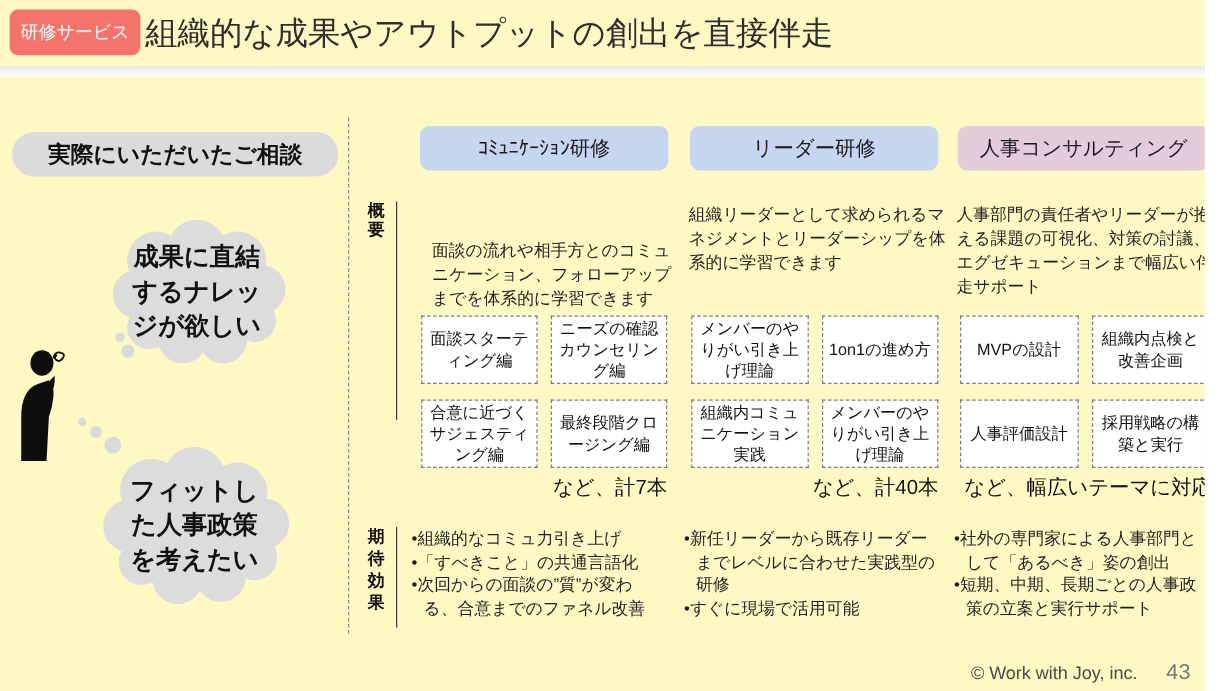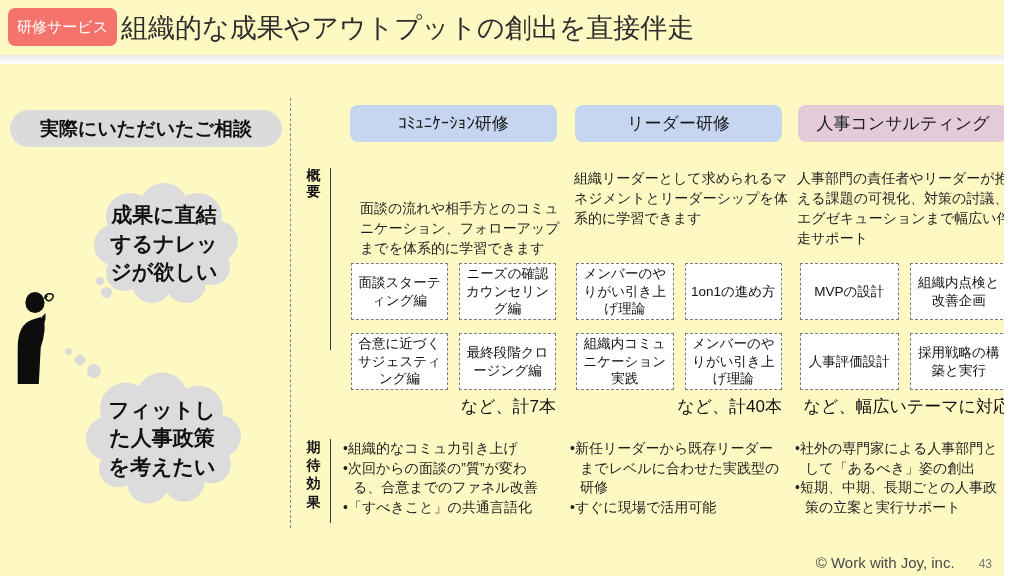--- a/index.html
+++ b/index.html
@@ -98,21 +98,21 @@
              margin:0; padding:0; list-style:none; }
   .ef-0 { left:343px; width:212px; }
   .ef-1 { left:570px; width:216px; }
   .ef-2 { left:795px; width:212px; }
   .effects li { padding-left:10px; text-indent:-10px; }
   .effects li::before { content:"•"; }
 
   
   .footer { position:absolute; right:12px; bottom:5px; display:flex; align-items:baseline; gap:24px; }
   .copyright { font-size:15px; color:#4a4a4a; }
-  .page-num  { font-size:12px; color:#777; }
+  .page-num  { font-size:18px; color:#777; }
 </style>
 </head>
 <body>
 
 <div class="slide">
 
   <div class="hdr-badge" style="background-color: rgb(244, 116, 107);">研修サービス</div>
   <div class="hdr-title">組織的な成果やアウトプットの創出を直接伴走</div>
   <div class="hdr-shadow"></div>
 
@@ -202,22 +202,22 @@
     <div class="course-box">人事評価設計</div>
     <div class="course-box">採用戦略の構築と実行</div>
   </div>
 
   <div class="note nt-0">など、計7本</div>
   <div class="note nt-1">など、計40本</div>
   <div class="note nt-2">など、幅広いテーマに対応</div>
 
   <ul class="effects ef-0">
     <li>組織的なコミュ力引き上げ</li>
+    <li>「すべきこと」の共通言語化</li>
     <li>次回からの面談の”質”が変わる、合意までのファネル改善</li>
-    <li>「すべきこと」の共通言語化</li>
   </ul>
   <ul class="effects ef-1">
     <li>新任リーダーから既存リーダーまでレベルに合わせた実践型の研修</li>
     <li>すぐに現場で活用可能</li>
   </ul>
   <ul class="effects ef-2">
     <li>社外の専門家による人事部門として「あるべき」姿の創出</li>
     <li>短期、中期、長期ごとの人事政策の立案と実行サポート</li>
   </ul>
 

